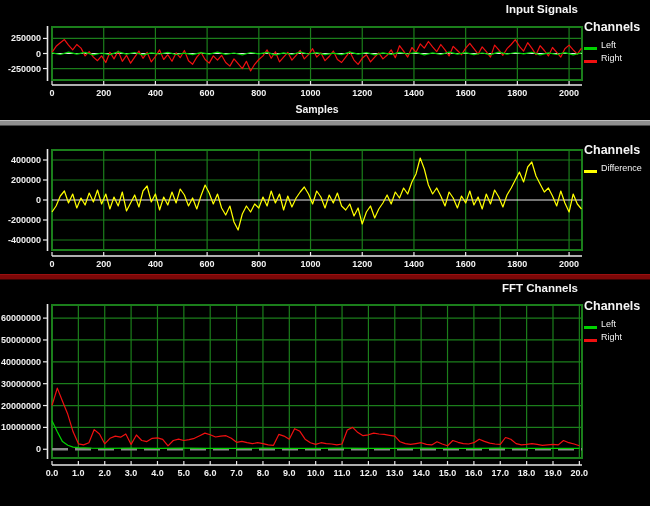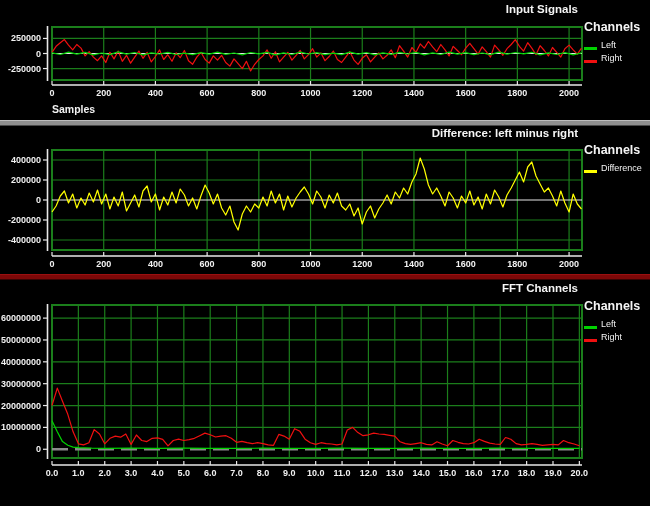--- a/index.html
+++ b/index.html
@@ -2,21 +2,21 @@
 <html><head>
 <meta charset="utf-8">
 <style>
   html,body{margin:0;padding:0;background:#000;}
   #app{position:relative;width:650px;height:506px;background:#000;overflow:hidden;
        font-family:"Liberation Sans",sans-serif;}
   #plots{position:absolute;left:0;top:0;width:650px;height:506px;}
   .chart-title{position:absolute;left:48px;width:530px;text-align:right;
        color:#f5f5f5;font-size:11.5px;font-weight:bold;}
   #title-0{top:3px;} #title-1{top:127px;} #title-2{top:282px;}
-  .xlabel{position:absolute;left:52px;width:530px;
+  .xlabel{position:absolute;left:52px;width:530px;text-align:center;
        color:#f2f2f2;font-size:10.5px;font-weight:bold;}
   #xlabel-0{top:103px;} #xlabel-2{top:485px;}
   .separator{position:absolute;left:0;width:650px;height:6px;box-sizing:border-box;}
   #sep-gray{top:120px;background:#8f8f8f;border-top:1px solid #bdbdbd;border-bottom:1px solid #4a4a4a;}
   #sep-red{top:274px;background:#7d0808;border-top:1px solid #9b1010;border-bottom:1px solid #380404;}
   .legend{position:absolute;left:584px;width:66px;color:#f5f5f5;}
   #legend-0{top:20px;} #legend-1{top:143px;} #legend-2{top:299px;}
   .legend-title{font-size:12.5px;font-weight:bold;margin-bottom:3px;}
   .legend-item{display:flex;align-items:flex-end;height:13px;cursor:default;}
   .legend-swatch{display:inline-block;width:13px;height:3px;margin-right:4px;flex:0 0 13px;}
@@ -214,21 +214,20 @@
       <text x="500.2587064676616" y="476" text-anchor="middle" fill="#f2f2f2" font-size="9" font-weight="bold" font-family="Liberation Sans, sans-serif">17.0</text>
       <line x1="526.6268656716418" y1="461" x2="526.6268656716418" y2="465" stroke="#e8e8e8" stroke-width="1.2"></line>
       <text x="526.6268656716418" y="476" text-anchor="middle" fill="#f2f2f2" font-size="9" font-weight="bold" font-family="Liberation Sans, sans-serif">18.0</text>
       <line x1="552.9950248756218" y1="461" x2="552.9950248756218" y2="465" stroke="#e8e8e8" stroke-width="1.2"></line>
       <text x="552.9950248756218" y="476" text-anchor="middle" fill="#f2f2f2" font-size="9" font-weight="bold" font-family="Liberation Sans, sans-serif">19.0</text>
       <line x1="579.363184079602" y1="461" x2="579.363184079602" y2="465" stroke="#e8e8e8" stroke-width="1.2"></line>
       <text x="579.363184079602" y="476" text-anchor="middle" fill="#f2f2f2" font-size="9" font-weight="bold" font-family="Liberation Sans, sans-serif">20.0</text>
     </svg>
 
   <div class="chart-title" id="title-0">Input Signals</div>
-  <div class="chart-title" id="title-1">Difference: left minus right</div>
   <div class="chart-title" id="title-2">FFT Channels</div>
 
   <div class="xlabel" id="xlabel-0">Samples</div>
 
   <div class="separator" id="sep-gray"></div>
   <div class="separator" id="sep-red"></div>
 
   <div class="legend" id="legend-0">
     <div class="legend-title">Channels</div>
     <div class="legend-items" id="legend-items-0">

